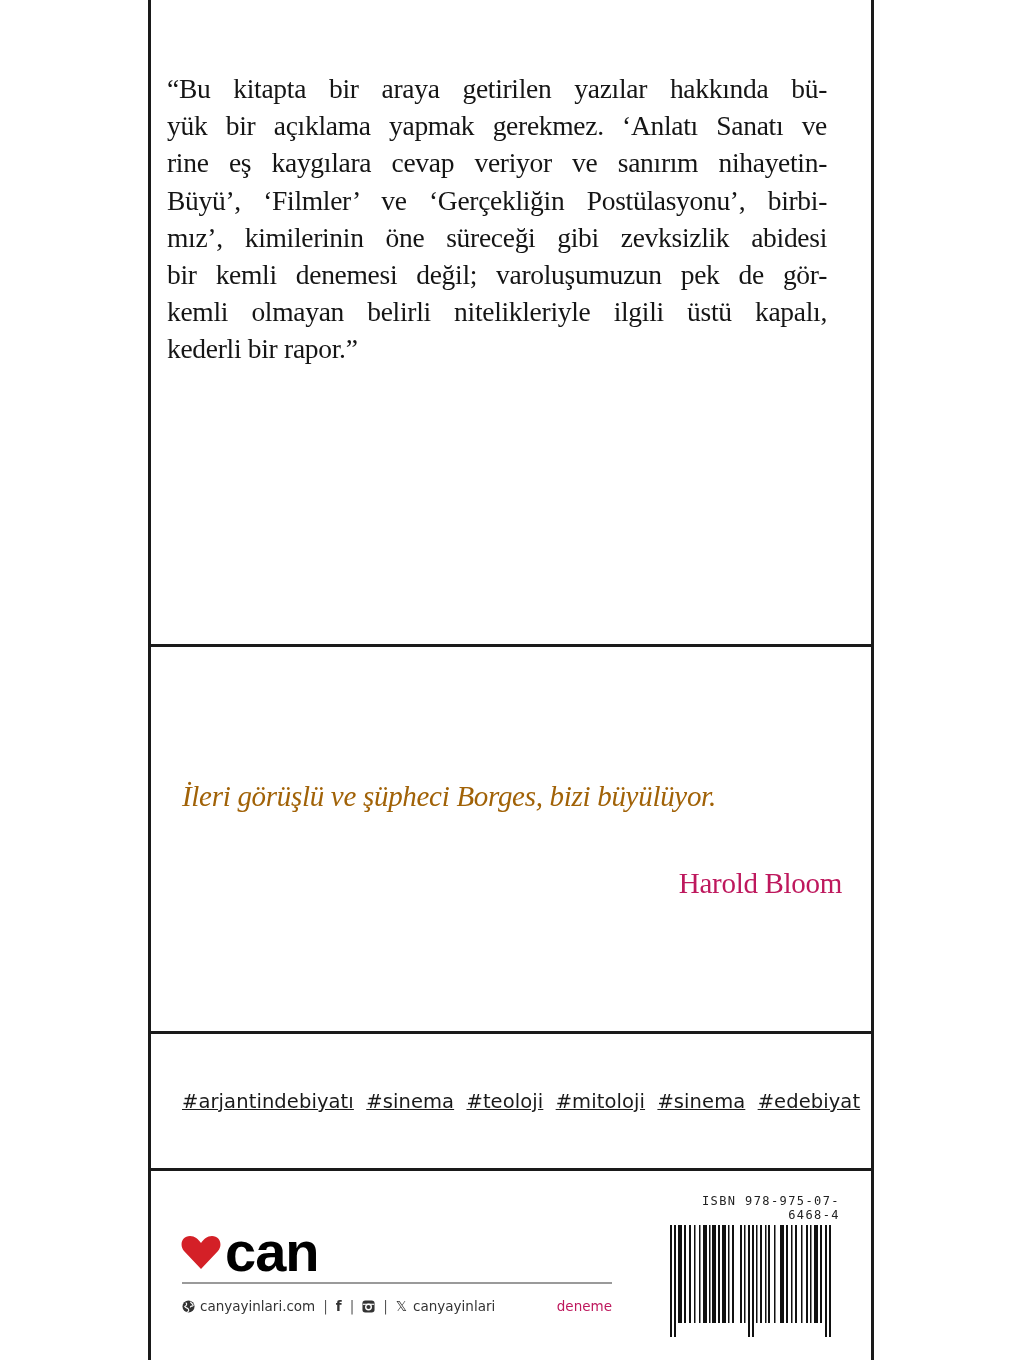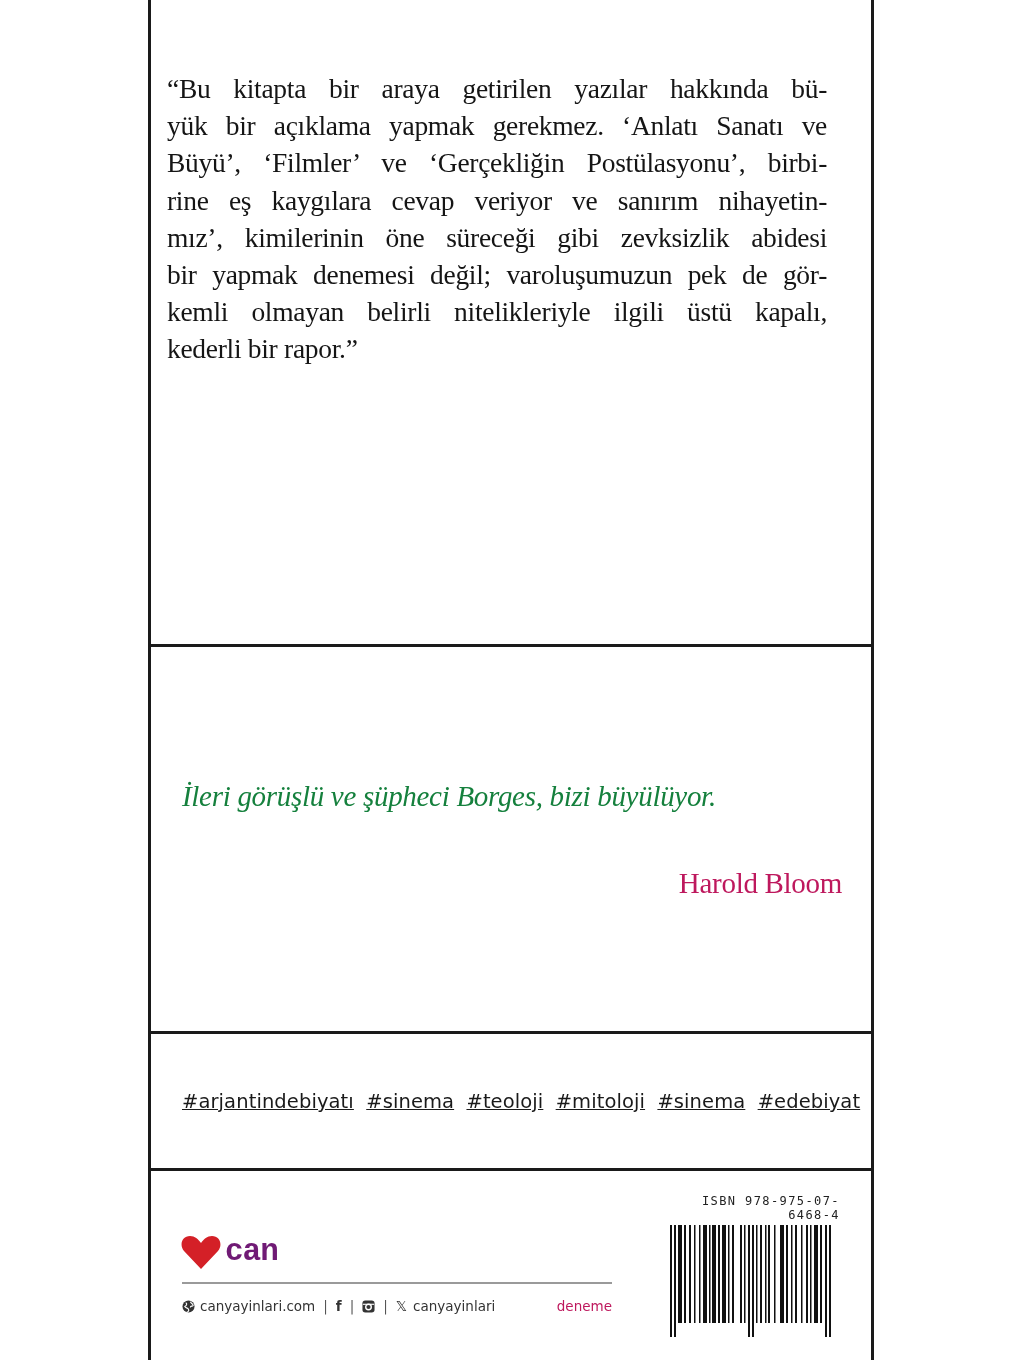--- a/index.html
+++ b/index.html
@@ -4,26 +4,26 @@
 <style>
   html, body { margin: 0; padding: 0; background: #ffffff; }
   body { width: 1020px; height: 1360px; position: relative; overflow: hidden; font-family: "Liberation Serif", serif; color: #161616; }
   .vline { position: absolute; top: 0; width: 3px; height: 1360px; background: #1a1a1a; }
   .vline.left { left: 148px; }
   .vline.right { left: 871px; }
   .hline { position: absolute; left: 148px; width: 726px; height: 2.5px; background: #1a1a1a; }
   .blurb { position: absolute; left: 167px; top: 70px; width: 660px; font-family: "Liberation Serif", serif; font-size: 27.5px; line-height: 37.2px; text-align: justify; color: #151515; letter-spacing: -0.3px; }
   .blurb .line { display: block; text-align: justify; text-align-last: justify; white-space: nowrap; }
   .blurb .line.last { text-align-last: left; }
-  .quote { position: absolute; left: 182px; top: 780px; font-family: "Liberation Serif", serif; font-style: italic; font-size: 29px; color: #15803d; letter-spacing: -0.3px; }
+  .quote { position: absolute; left: 182px; top: 780px; font-family: "Liberation Serif", serif; font-style: italic; font-size: 29px; color: #a16207; letter-spacing: -0.3px; }
   .author { position: absolute; right: 178px; top: 867px; font-family: "Liberation Serif", serif; font-size: 29px; color: #be185d; letter-spacing: -0.3px; }
   .tags { position: absolute; left: 182px; top: 1090px; width: 660px; font-family: "DejaVu Sans", sans-serif; font-size: 19.5px; color: #1a1a1a; letter-spacing: 0.1px; white-space: nowrap; }
   .tags span { margin-right: 6px; text-decoration: underline; }
   .logo { position: absolute; left: 181px; top: 1232px; height: 40px; display: flex; align-items: center; }
-  .logo-word { font-family: Liberation Mono, monospace; font-weight: bold; font-size: 31px; color: #701a75; letter-spacing: -1px; line-height: 40px; margin-left: 4px; }
+  .logo-word { font-family: Liberation Sans, sans-serif; font-weight: bold; font-size: 56px; color: #000000; letter-spacing: -1px; line-height: 40px; margin-left: 4px; }
   .footer-rule { position: absolute; left: 182px; top: 1282px; width: 430px; height: 2px; background: #9a9a9a; }
   .footer { position: absolute; left: 182px; top: 1295px; width: 430px; height: 22px; display: flex; align-items: center; font-family: "DejaVu Sans", sans-serif; font-size: 13.5px; color: #333; }
   .footer .sep { margin: 0 8px; color: #555; }
   .footer .social { font-weight: bold; }
   .footer .category { margin-left: auto; font-weight: normal; color: #be185d; }
   .isbn { position: absolute; left: 668px; top: 1194px; width: 172px; }
   .isbn-top { font-family: "DejaVu Sans Mono", monospace; font-size: 12px; letter-spacing: 1.4px; color: #222; text-align: right; }
   .barcode { display: block; margin-top: 3px; }
   .isbn-digits { font-family: "DejaVu Sans Mono", monospace; font-size: 24px; color: #111; position: absolute; left: -16px; top: 92px; letter-spacing: 0.4px; background: transparent; }
 </style>
@@ -32,24 +32,24 @@
 
 <div class="vline left"></div>
 <div class="vline right"></div>
 <div class="hline" style="top:644px"></div>
 <div class="hline" style="top:1031px"></div>
 <div class="hline" style="top:1168px"></div>
 
 <div class="blurb">
   <span class="line">“Bu kitapta bir araya getirilen yazılar hakkında bü-</span>
   <span class="line">yük bir açıklama yapmak gerekmez. ‘Anlatı Sanatı ve</span>
+  <span class="line">rine eş kaygılara cevap veriyor ve sanırım nihayetin-</span>
   <span class="line">Büyü’, ‘Filmler’ ve ‘Gerçekliğin Postülasyonu’, birbi-</span>
-  <span class="line">rine eş kaygılara cevap veriyor ve sanırım nihayetin-</span>
   <span class="line">mız’, kimilerinin öne süreceği gibi zevksizlik abidesi</span>
-  <span class="line">bir yapmak denemesi değil; varoluşumuzun pek de gör-</span>
+  <span class="line">bir kemli denemesi değil; varoluşumuzun pek de gör-</span>
   <span class="line">kemli olmayan belirli nitelikleriyle ilgili üstü kapalı,</span>
   <span class="line last">kederli bir rapor.”</span>
 </div>
 
 <div class="quote">İleri görüşlü ve şüpheci Borges, bizi büyülüyor.</div>
 <div class="author">Harold Bloom</div>
 
 <div class="tags">
   <span>#arjantindebiyatı</span>
   <span>#sinema</span>

